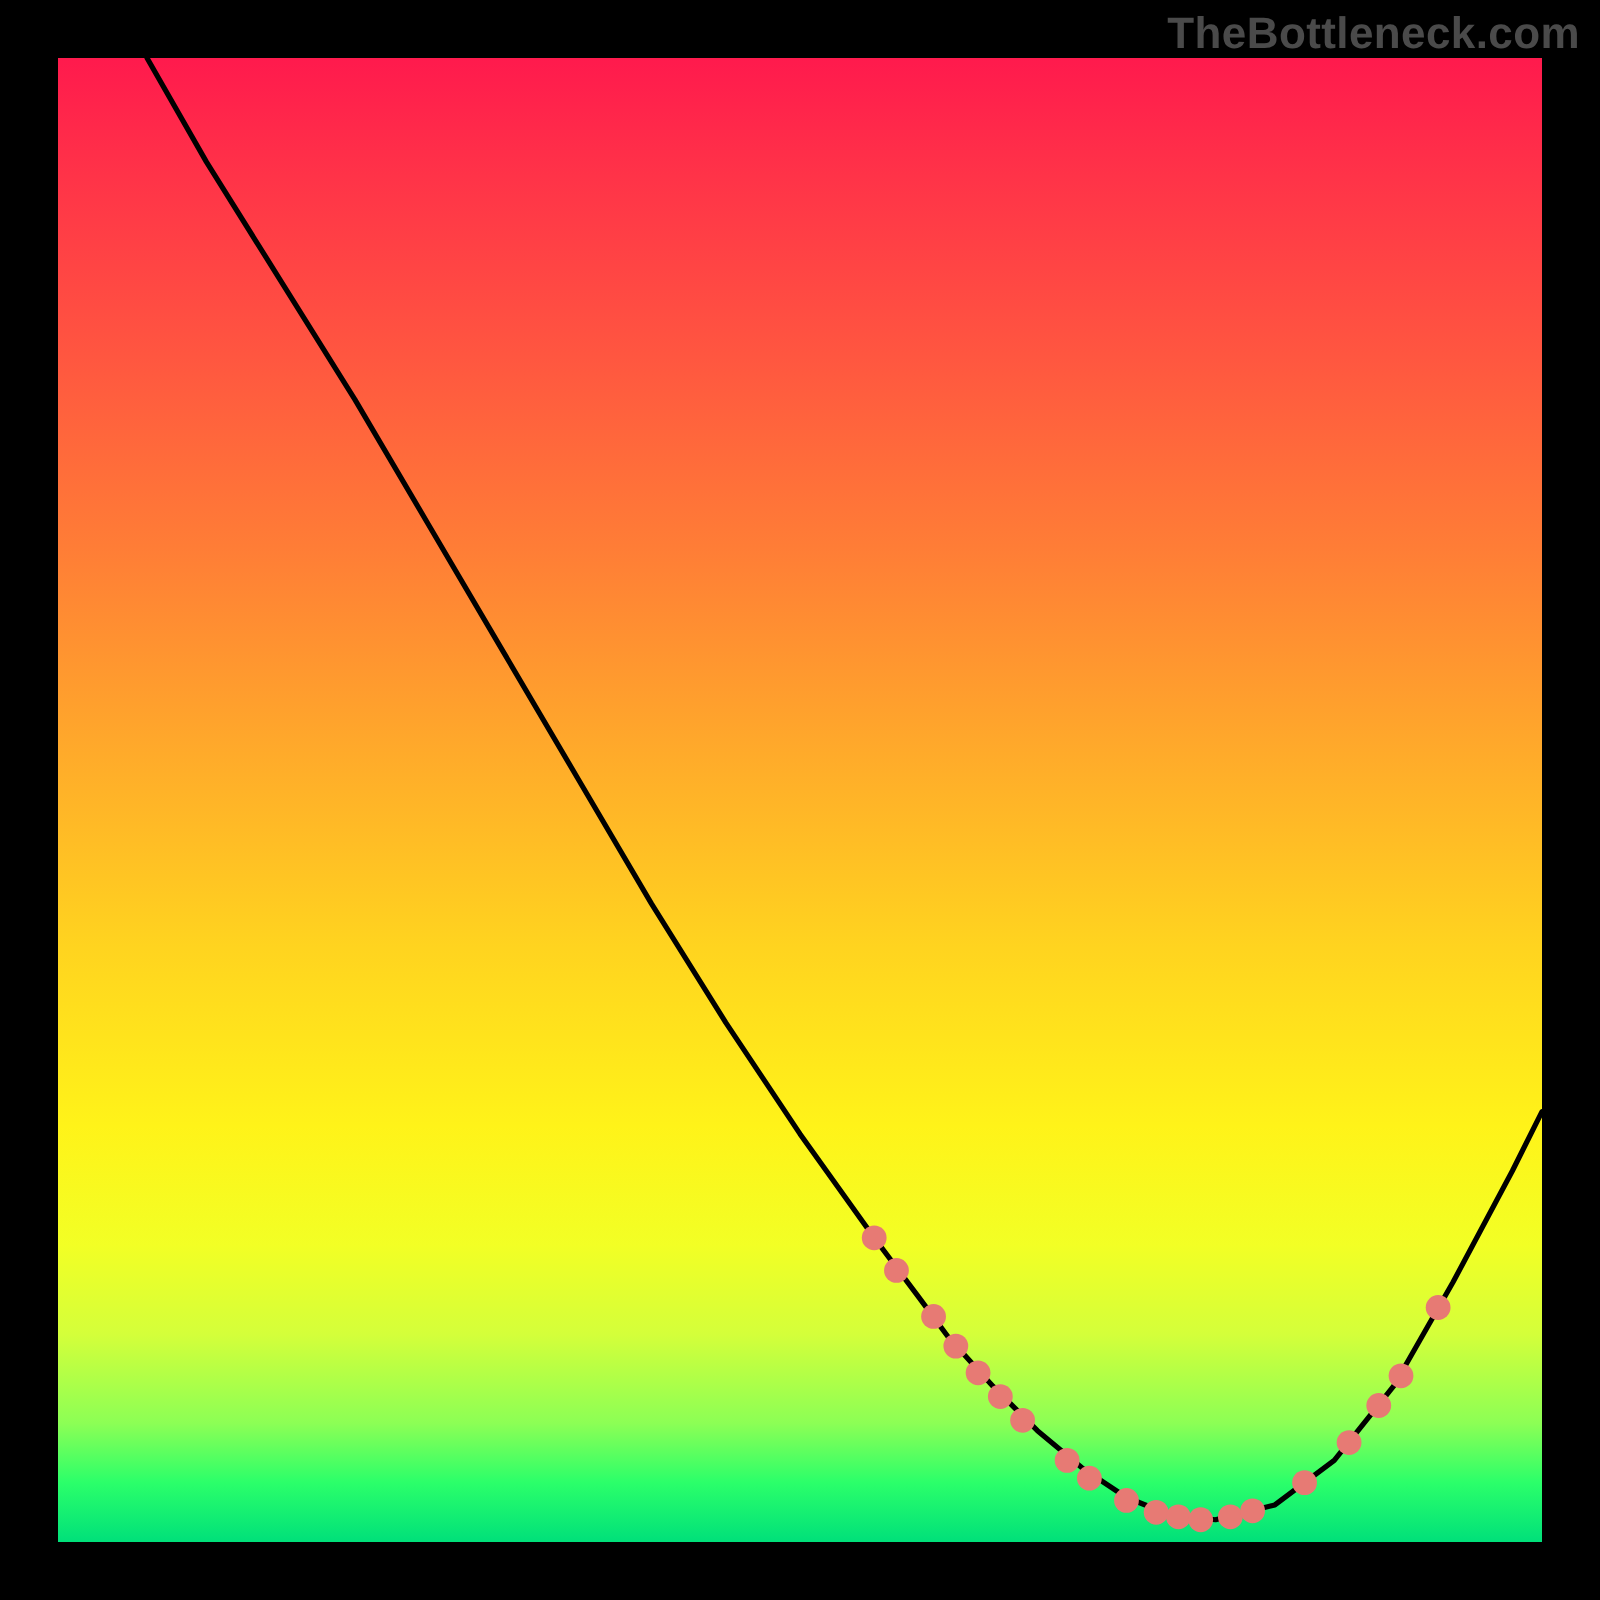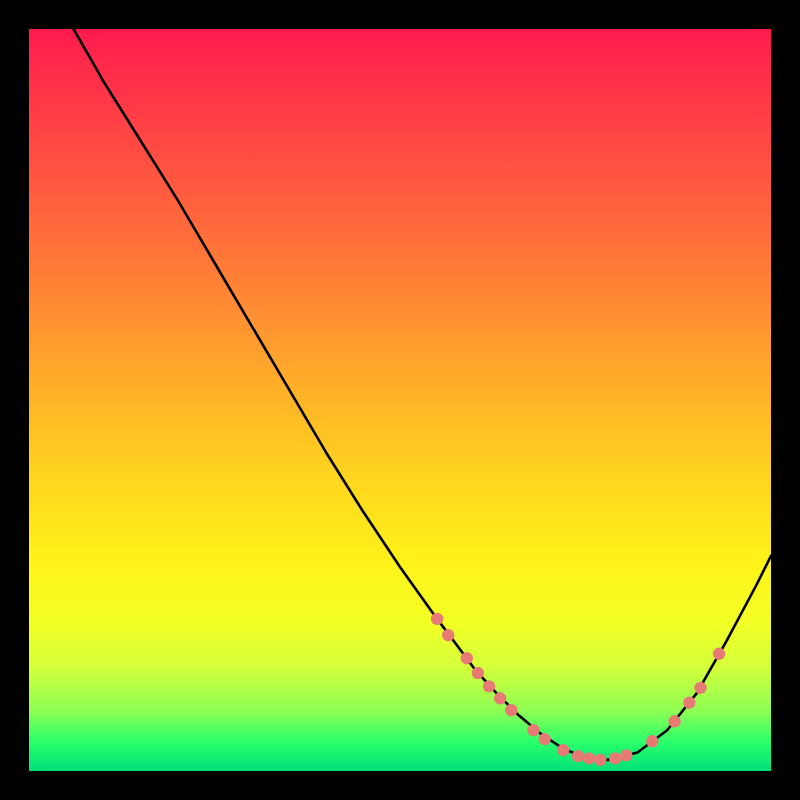--- a/index.html
+++ b/index.html
@@ -54,20 +54,21 @@
     font-size: 22px;
     font-weight: bold;
     letter-spacing: 0.2px;
     user-select: none;
   }
 </style>
 </head>
 <body>
 
 <div class="stage">
+  <div class="attribution">TheBottleneck.com</div>
 
   <div class="plot">
     <svg class="curve" viewBox="0 0 742 742" preserveAspectRatio="none">
       <path id="curve-path" fill="none" stroke="#000" stroke-width="2.6" stroke-linecap="round" stroke-linejoin="round" d="M44.52 0.00 L74.20 51.94 L111.30 111.30 L148.40 170.66 L185.50 233.73 L222.60 296.80 L259.70 359.87 L296.80 422.94 L333.90 482.30 L371.00 537.95 L408.10 589.89 L430.36 619.57 L445.20 639.60 L467.46 664.09 L489.72 686.35 L511.98 704.90 L534.24 719.74 L556.50 728.64 L578.76 730.87 L608.44 723.45 L638.12 701.19 L667.80 664.09 L697.48 612.15 L727.16 556.50 L742.00 526.82"></path>
       <g id="dots-group">
           <circle cx="408.10" cy="589.89" r="6.2" fill="#e77a74" stroke="#c45a54" stroke-width="0"></circle>
           <circle cx="419.23" cy="606.21" r="6.2" fill="#e77a74" stroke="#c45a54" stroke-width="0"></circle>
           <circle cx="437.78" cy="629.22" r="6.2" fill="#e77a74" stroke="#c45a54" stroke-width="0"></circle>
           <circle cx="448.91" cy="644.06" r="6.2" fill="#e77a74" stroke="#c45a54" stroke-width="0"></circle>
           <circle cx="460.04" cy="657.41" r="6.2" fill="#e77a74" stroke="#c45a54" stroke-width="0"></circle>

